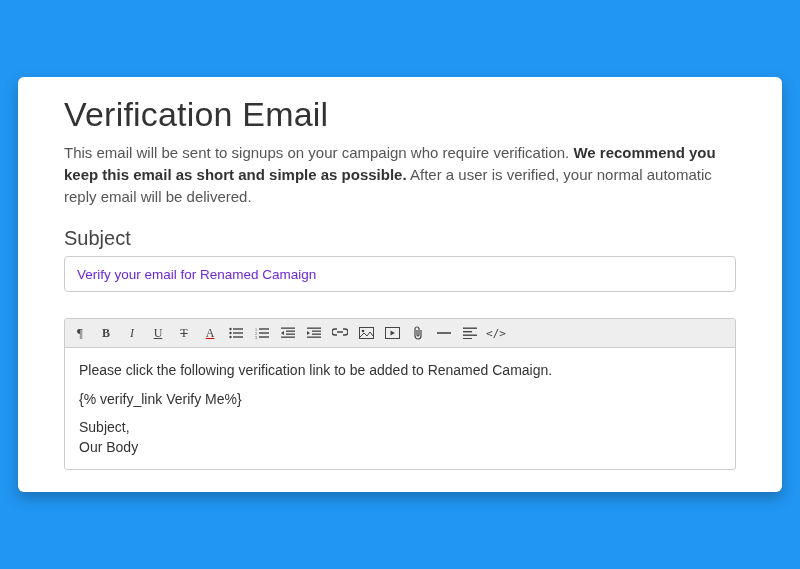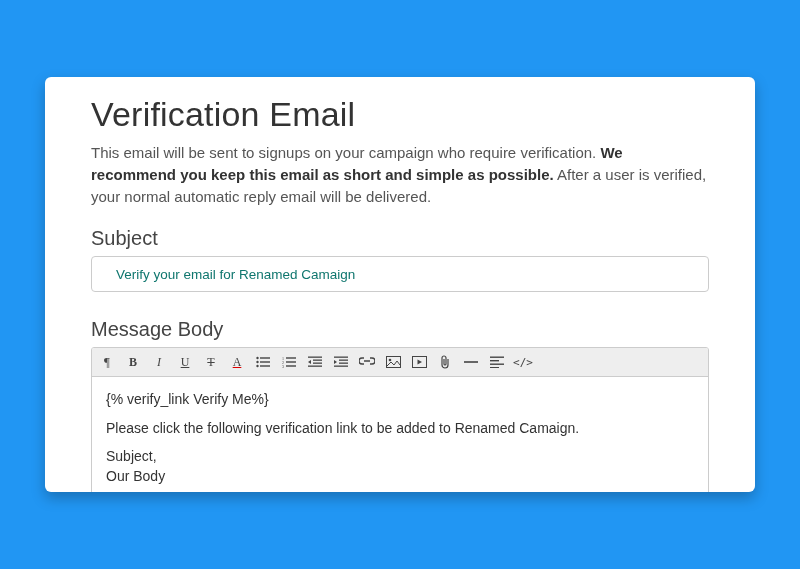--- a/index.html
+++ b/index.html
@@ -6,21 +6,21 @@
   html, body { width: 800px; height: 569px; }
   body {
     background: #2196f3;
     font-family: "Helvetica Neue", Helvetica, Arial, sans-serif;
     display: flex;
     align-items: center;
     justify-content: center;
   }
   .card {
     background: #fff;
-    width: 710px;
+    width: 764px;
     height: 415px;
     border-radius: 6px;
     box-shadow: 0 6px 14px rgba(0,0,0,0.25);
     padding: 18px 46px 20px 46px;
     overflow: hidden;
     color: #333;
   }
   h1 {
     font-weight: 300;
     font-size: 34px;
@@ -39,23 +39,23 @@
     font-weight: 300;
     font-size: 20px;
     color: #444;
     margin-bottom: 6px;
   }
   .input {
     width: 100%;
     height: 36px;
     border: 1px solid #ccc;
     border-radius: 4px;
-    padding: 0 24px;
+    padding: 0 12px;
     font-size: 13.5px;
-    color: #0f766e;
+    color: #6d28d9;
     margin-bottom: 26px;
     font-family: inherit;
   }
   .editor {
     border: 1px solid #ccc;
     border-radius: 3px;
     overflow: hidden;
   }
   .toolbar {
     background: #eeeeee;
@@ -93,21 +93,20 @@
 
   <h1>Verification Email</h1>
 
   <p class="desc">
     <span>This email will be sent to signups on your campaign who require verification. </span><b>We recommend you keep this email as short and simple as possible.</b><span> After a user is verified, your normal automatic reply email will be delivered.</span>
   </p>
 
   <div class="section-label">Subject</div>
   <input class="input" type="text" value="Verify your email for Renamed Camaign" style="">
 
-  <div class="section-label">Message Body</div>
 
   <div class="editor">
     <div class="toolbar">
 
       <span class="tb-btn" style="font-size:13px;">¶</span>
       <span class="tb-btn" style="font-weight:bold;">B</span>
       <span class="tb-btn" style="font-style:italic;">I</span>
       <span class="tb-btn" style="text-decoration:underline;">U</span>
       <span class="tb-btn" style="text-decoration:line-through;">T</span>
       <span class="tb-btn" style="text-decoration:underline;text-decoration-color:#d00;">A</span>
@@ -183,20 +182,20 @@
             <rect x="0" y="0.5" width="14" height="1.4" fill="#454545"></rect>
             <rect x="0" y="4" width="9" height="1.4" fill="#454545"></rect>
             <rect x="0" y="7.5" width="14" height="1.4" fill="#454545"></rect>
             <rect x="0" y="11" width="9" height="1.4" fill="#454545"></rect>
           </svg>
       </span>
       <span class="tb-btn" style="font-family:monospace;font-size:11px;">&lt;/&gt;</span>
 
     </div>
     <div class="editor-body" contenteditable="true" style="">
+      <div class="para">Please click the following verification link to be added to Renamed Camaign.</div>
       <div class="para">{% verify_link Verify Me%}</div>
-      <div class="para">Please click the following verification link to be added to Renamed Camaign.</div>
       <div>Subject,</div>
       <div>Our Body</div>
     </div>
   </div>
 
 </div>
 
 </body></html>

